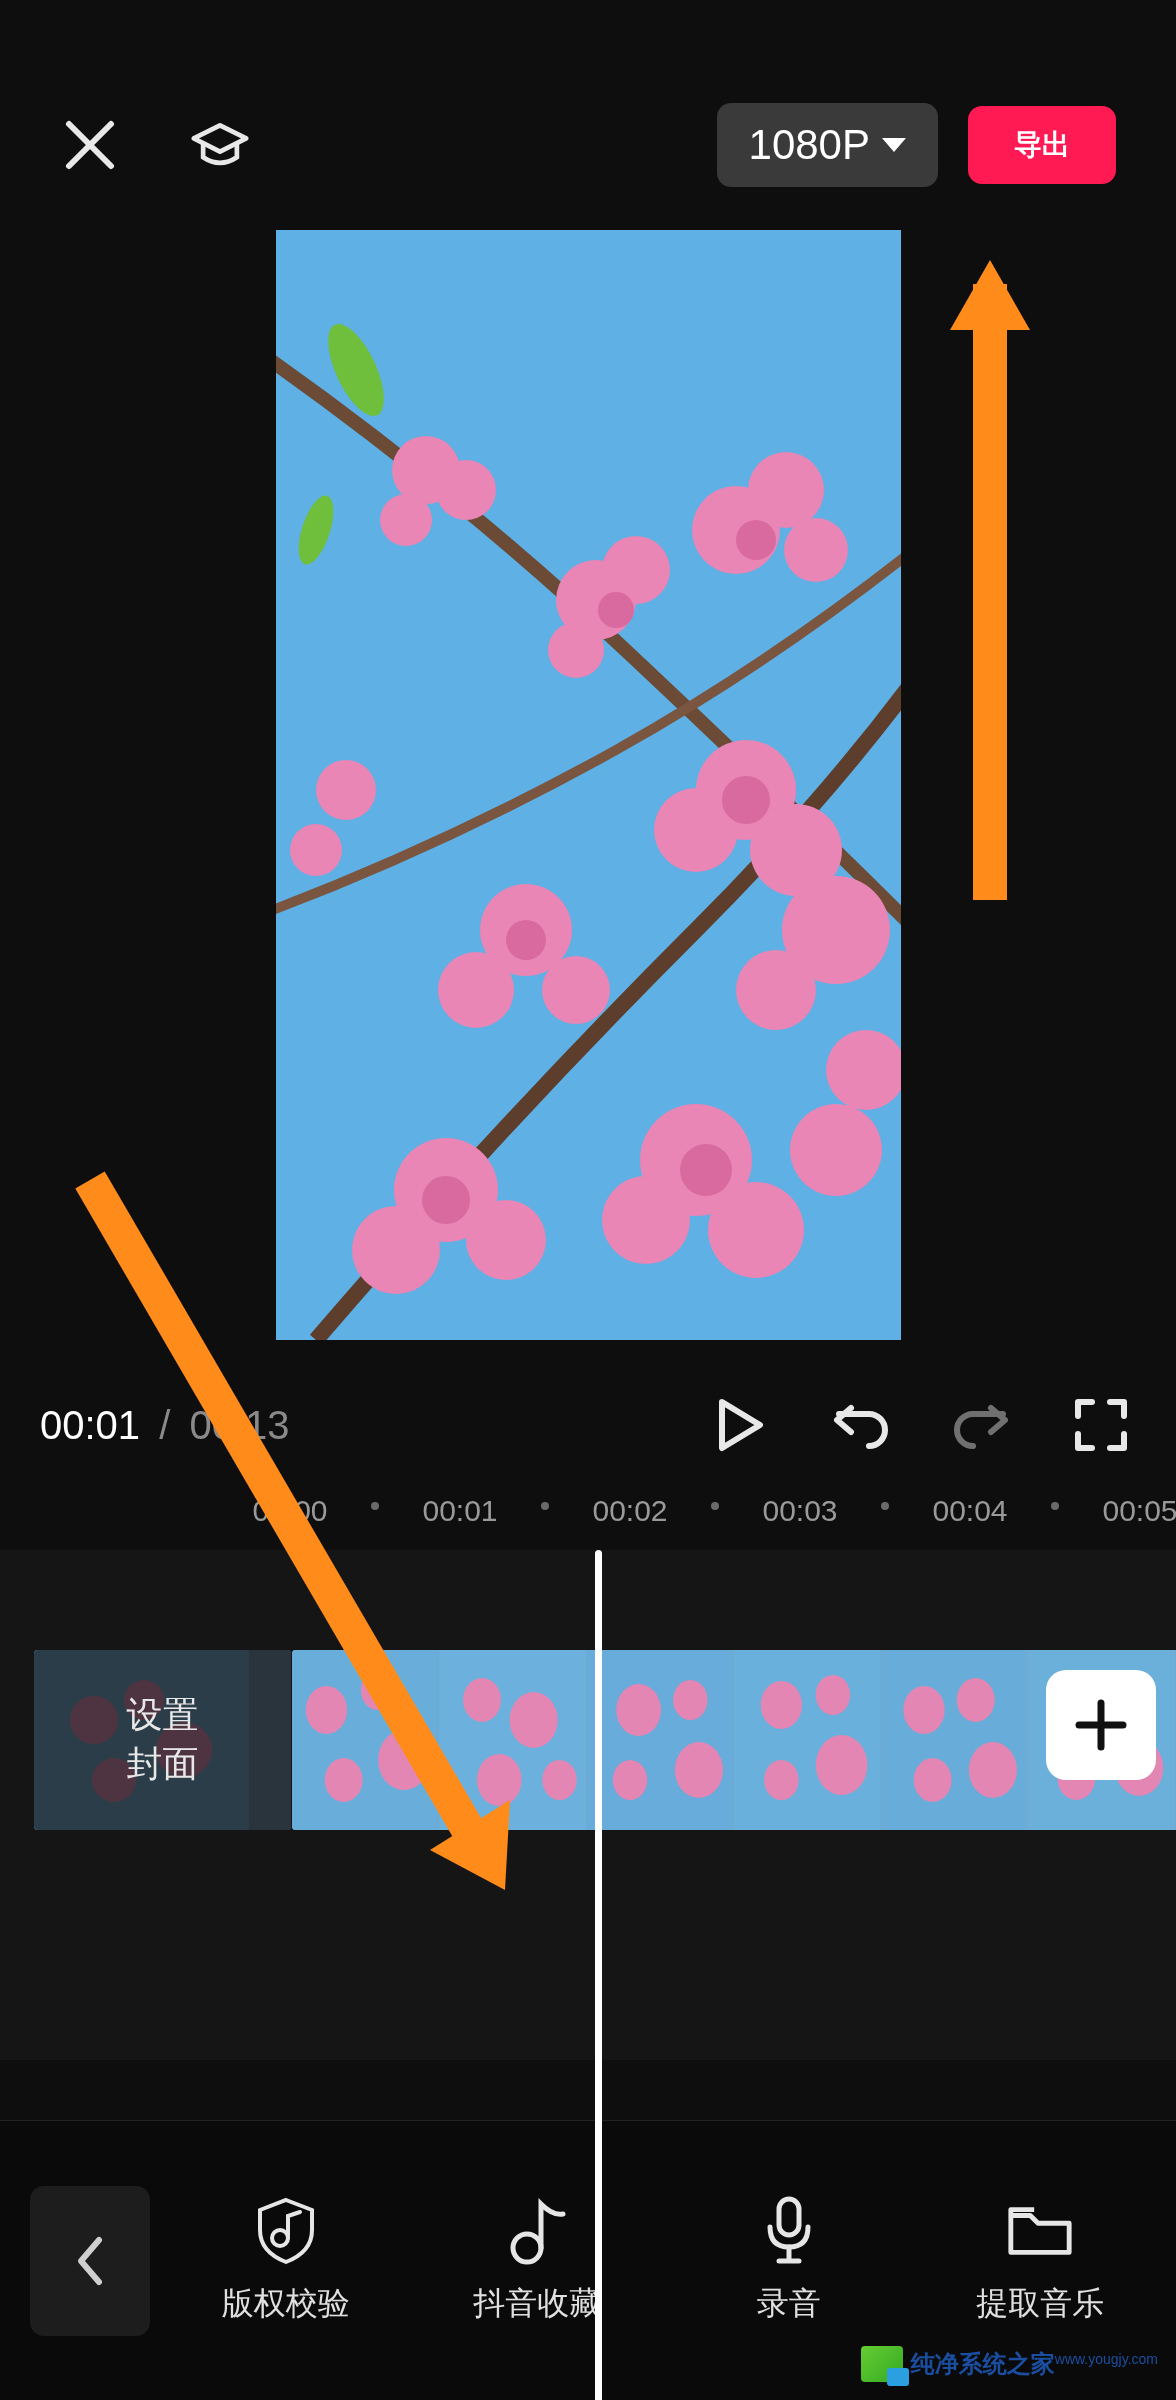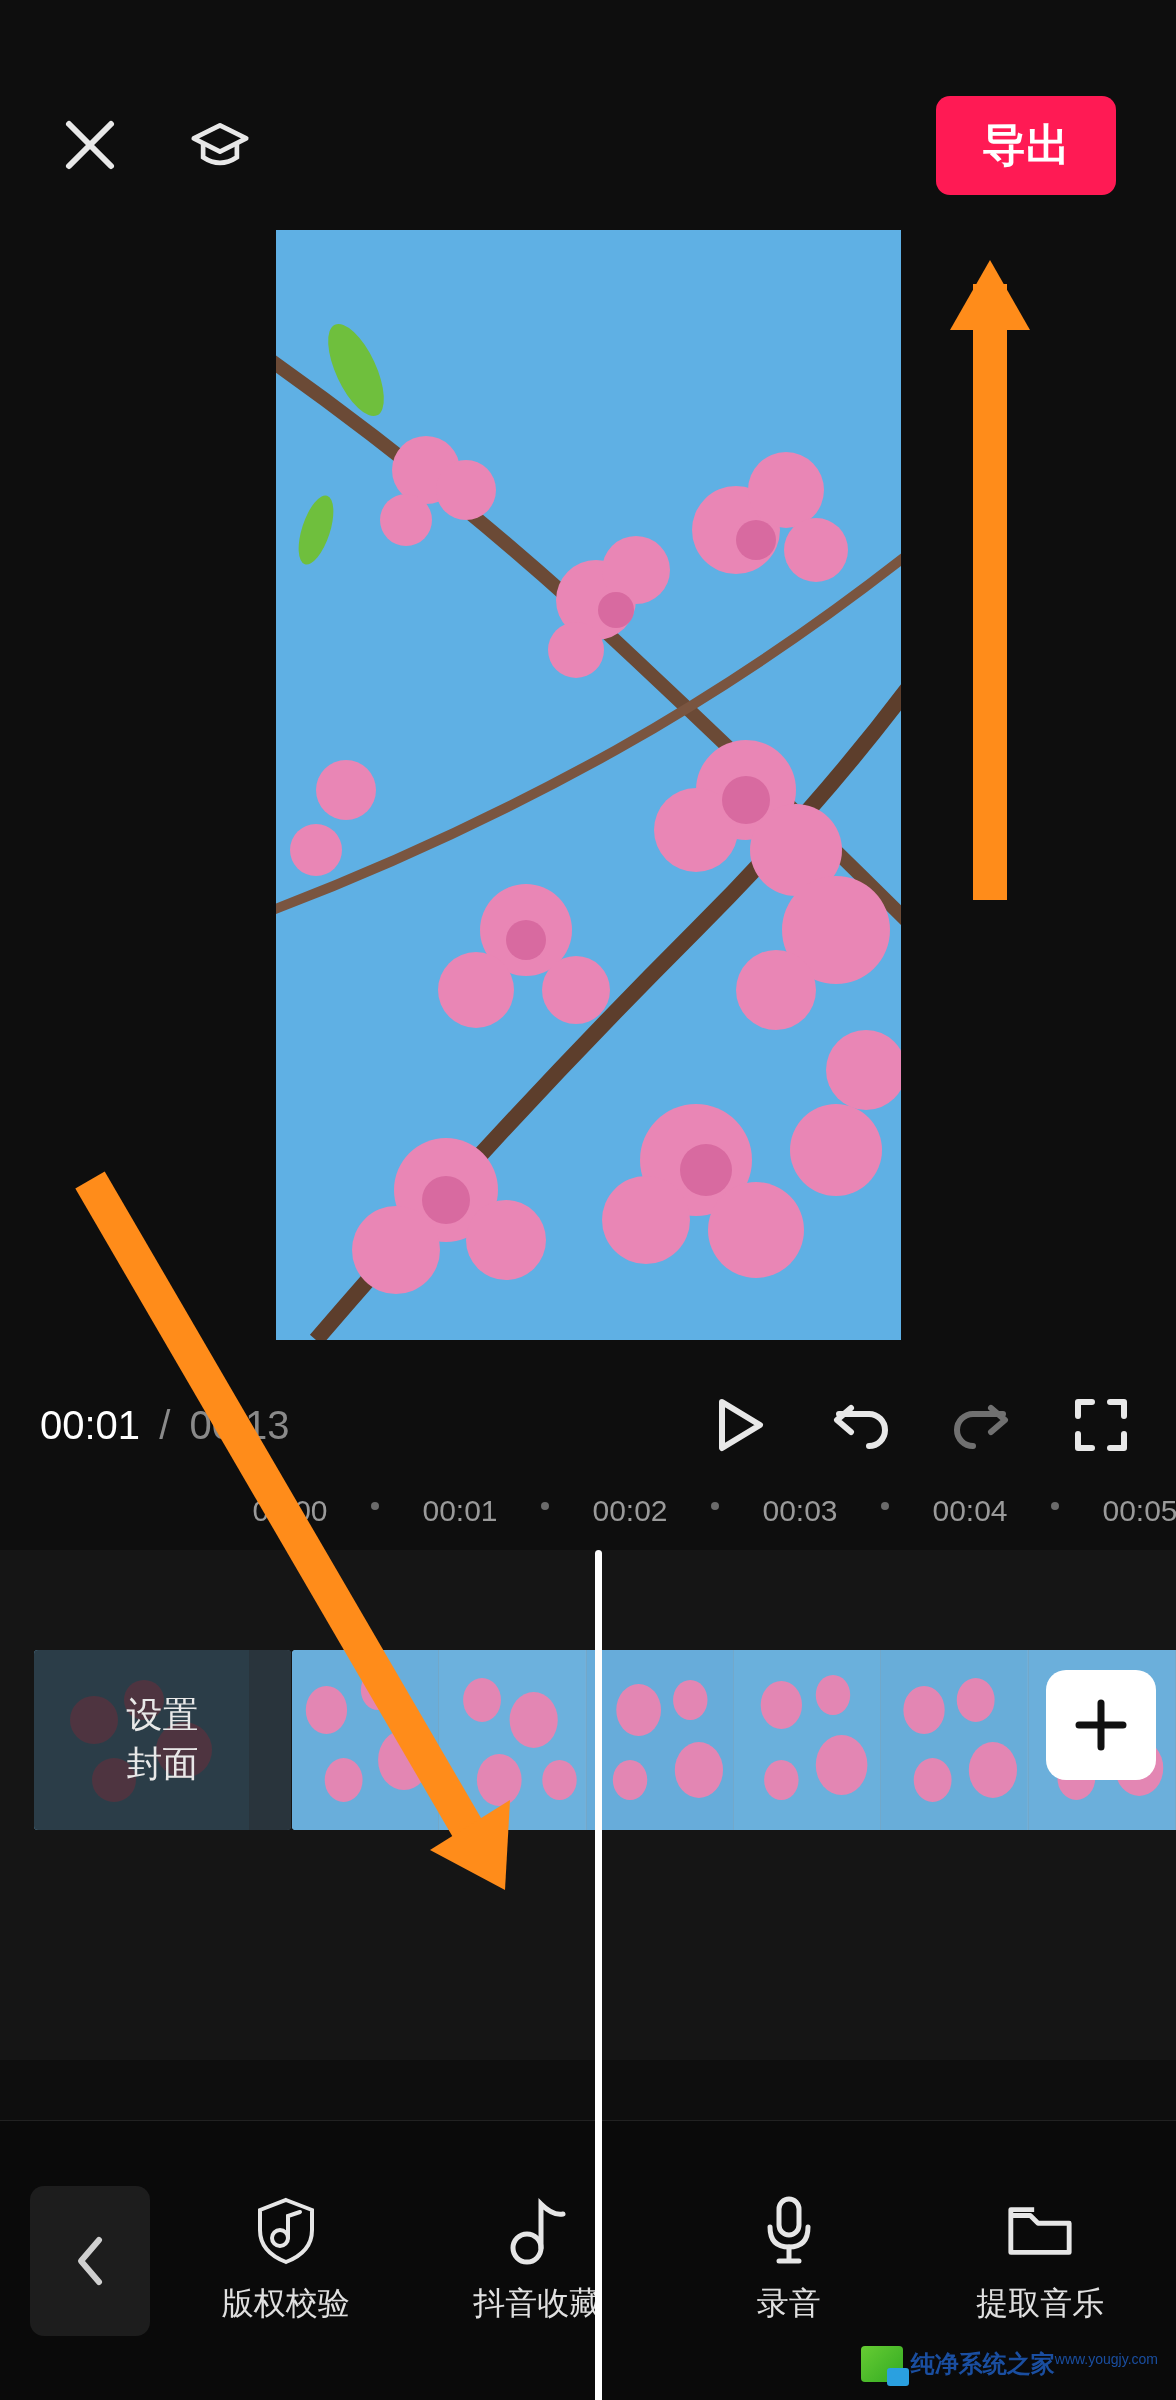--- a/index.html
+++ b/index.html
@@ -5,21 +5,21 @@
   * { box-sizing: border-box; margin: 0; padding: 0; }
   html, body { width: 1176px; height: 2400px; background: #0e0e0e; font-family: -apple-system, "PingFang SC", "Microsoft YaHei", sans-serif; color: #fff; overflow: hidden; position: relative; }
   
   
   .topbar { position: absolute; top: 90px; left: 0; right: 0; height: 110px; display: flex; align-items: center; padding: 0 60px; }
   .close-x { width: 60px; height: 60px; display:flex; align-items:center; justify-content:center; }
   .tutorial { width: 60px; height: 60px; margin-left: 70px; display:flex; align-items:center; justify-content:center; }
   .spacer { flex: 1; }
   .resolution-btn { background: #3a3a3a; color: #fff; font-size: 42px; font-weight: 500; padding: 18px 32px; border-radius: 14px; display:flex; align-items:center; gap:12px; }
   .resolution-btn .tri { width:0; height:0; border-left:12px solid transparent; border-right:12px solid transparent; border-top:14px solid #fff; }
-  .export-btn { background:#ff1a54; color:#fff; font-size:44px; font-weight:600; padding:20px 46px; border-radius:14px; margin-left:30px; }
+  .export-btn { background:#ff1a54; color:#fff; font-size:28px; font-weight:600; padding:20px 46px; border-radius:14px; margin-left:30px; }
 
   
   .preview-wrap { position:absolute; top:230px; left:0; right:0; display:flex; justify-content:center; }
   .preview { width: 625px; height: 1110px; background: linear-gradient(155deg, #6ec0ee 0%, #5aa9de 100%); position: relative; overflow: hidden; }
 
   
   .playrow { position:absolute; top:1380px; left:0; right:0; height:90px; display:flex; align-items:center; padding:0 40px; }
   .time-cur { font-size:40px; color:#fff; }
   .time-tot { font-size:40px; color:#8a8a8a; margin-left:8px; }
   .playrow .gap { flex:1; }
@@ -78,20 +78,24 @@
         <path d="M6 6 L48 48 M48 6 L6 48" stroke="#e8e8e8" stroke-width="6" stroke-linecap="round" fill="none"></path>
       </svg>
   </div>
   <div class="tutorial">
     <svg width="64" height="54" viewBox="0 0 64 54">
         <path d="M32 6 L60 20 L32 34 L4 20 Z" fill="none" stroke="#e8e8e8" stroke-width="5" stroke-linejoin="round"></path>
         <path d="M14 26 V40 Q32 52 50 40 V26" fill="none" stroke="#e8e8e8" stroke-width="5" stroke-linecap="round"></path>
       </svg>
   </div>
   <div class="spacer"></div>
+  <div class="resolution-btn">
+    <span>1080P</span>
+    <span class="tri"></span>
+  </div>
   <div class="export-btn">
     <span>导出</span>
   </div>
 </div>
 
 <div class="preview-wrap">
   <div class="preview">
     <svg width="625" height="1110" viewBox="0 0 625 1110" preserveAspectRatio="none">
       <rect width="625" height="1110" fill="#5fb0e4"></rect>
       <path d="M-20 120 Q 180 260 360 430 Q 520 580 660 720" stroke="#6b4a36" stroke-width="14" fill="none"></path>

